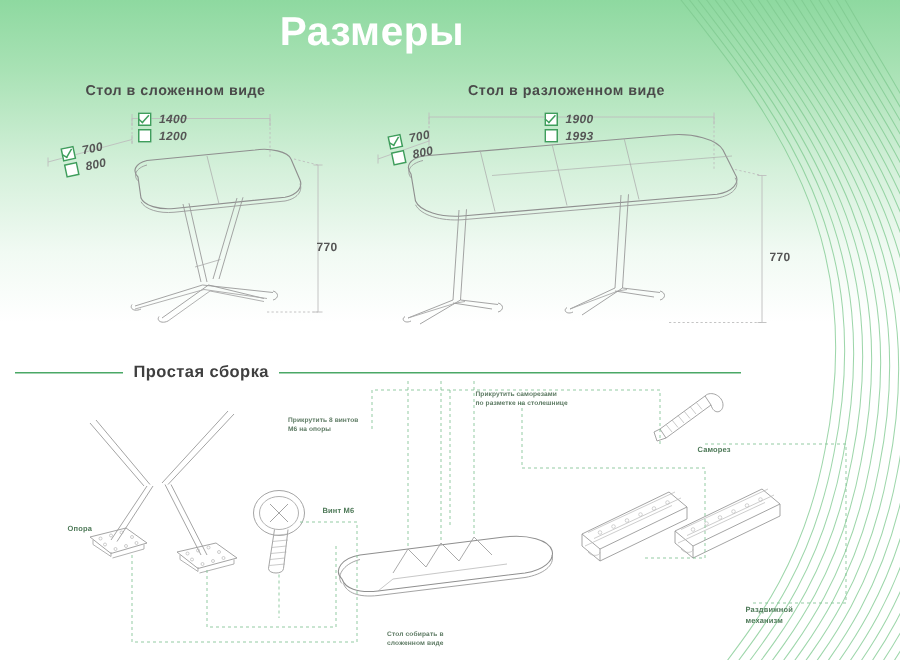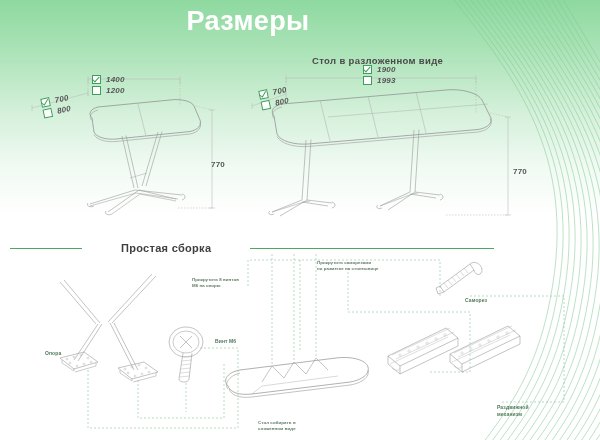--- a/index.html
+++ b/index.html
@@ -30,21 +30,21 @@
     position:absolute;z-index:5;
     font-size:9.5px;font-weight:bold;color:#4a4a4a;letter-spacing:.35px;
     white-space:nowrap;
   }
   #head-folded{left:57px;top:55px;}
   #head-unfolded{left:312px;top:55px;text-align:right;}
 
   
   .assembly-head-wrap{
     position:absolute;left:0;top:240px;width:504px;height:16px;z-index:5;
-    display:flex;align-items:center;gap:32px;
+    display:flex;align-items:center;
   }
   .assembly-rule{height:1px;background:#4aa866;flex:0 0 auto;}
   .assembly-rule.left{width:72px;margin-left:10px;}
   .assembly-rule.right{flex:1 1 auto;margin-right:10px;}
   .assembly-title{
     font-size:11px;font-weight:bold;color:#3f3f3f;letter-spacing:.3px;
     padding:0 7px;white-space:nowrap;
   }
 
   
@@ -56,21 +56,21 @@
   }
   .cbox.checked::after{
     content:"";position:absolute;left:0.6px;top:-1.3px;width:3px;height:5.5px;
     border:solid #3f9e5c;border-width:0 1.2px 1.2px 0;transform:rotate(42deg);
   }
   .onum{font-size:8px;color:#555;font-style:italic;font-weight:bold;letter-spacing:.2px;}
 
   
   #opt-folded-w{left:92px;top:74px;}
   #opt-folded-d{left:40px;top:98px;transform:rotate(-12deg);transform-origin:left top;}
-  #opt-unfold-w{left:363px;top:64px;}
+  #opt-unfold-w{left:363px;top:74px;}
   #opt-unfold-d{left:258px;top:90px;transform:rotate(-12deg);transform-origin:left top;}
 
   
   .hlabel{
     position:absolute;z-index:6;font-size:8px;font-weight:bold;
     color:#555;letter-spacing:.2px;
   }
   #h-left{left:211px;top:160px;}
   #h-right{left:513px;top:167px;}
 
@@ -125,20 +125,21 @@
       <path d="M98 -20 C 170 100, 240 180, 210 330 C 195 410, 160 450, 130 490"></path>
       <path d="M104 -20 C 176 102, 246 182, 216 332 C 201 412, 166 452, 136 492"></path>
       <path d="M110 -20 C 182 104, 252 184, 222 334 C 207 414, 172 454, 142 494"></path>
       <path d="M116 -20 C 188 106, 258 186, 228 336 C 213 416, 178 456, 148 496"></path>
       <path d="M122 -20 C 194 108, 264 188, 234 338 C 219 418, 184 458, 154 498"></path>
     </g>
   </svg>
 
   <div class="title">Размеры</div>
 
+  <div class="sec-head" id="head-folded">Стол в сложенном виде</div>
 
   <svg class="dwg" id="dwg-folded" width="220" height="160" viewBox="0 0 220 160">
     <g fill="none" stroke="#9a9a9a" stroke-width="0.6">
 
       <path d="M2 48 L58 33" stroke="#bdbdbd"></path>
       <path d="M2 45 L2 51" stroke="#bdbdbd"></path>
       <path d="M58 30 L58 36" stroke="#bdbdbd"></path>
 
       <path d="M58 19 L150 19" stroke="#bdbdbd"></path>
       <path d="M58 16 L58 24" stroke="#bdbdbd"></path>

